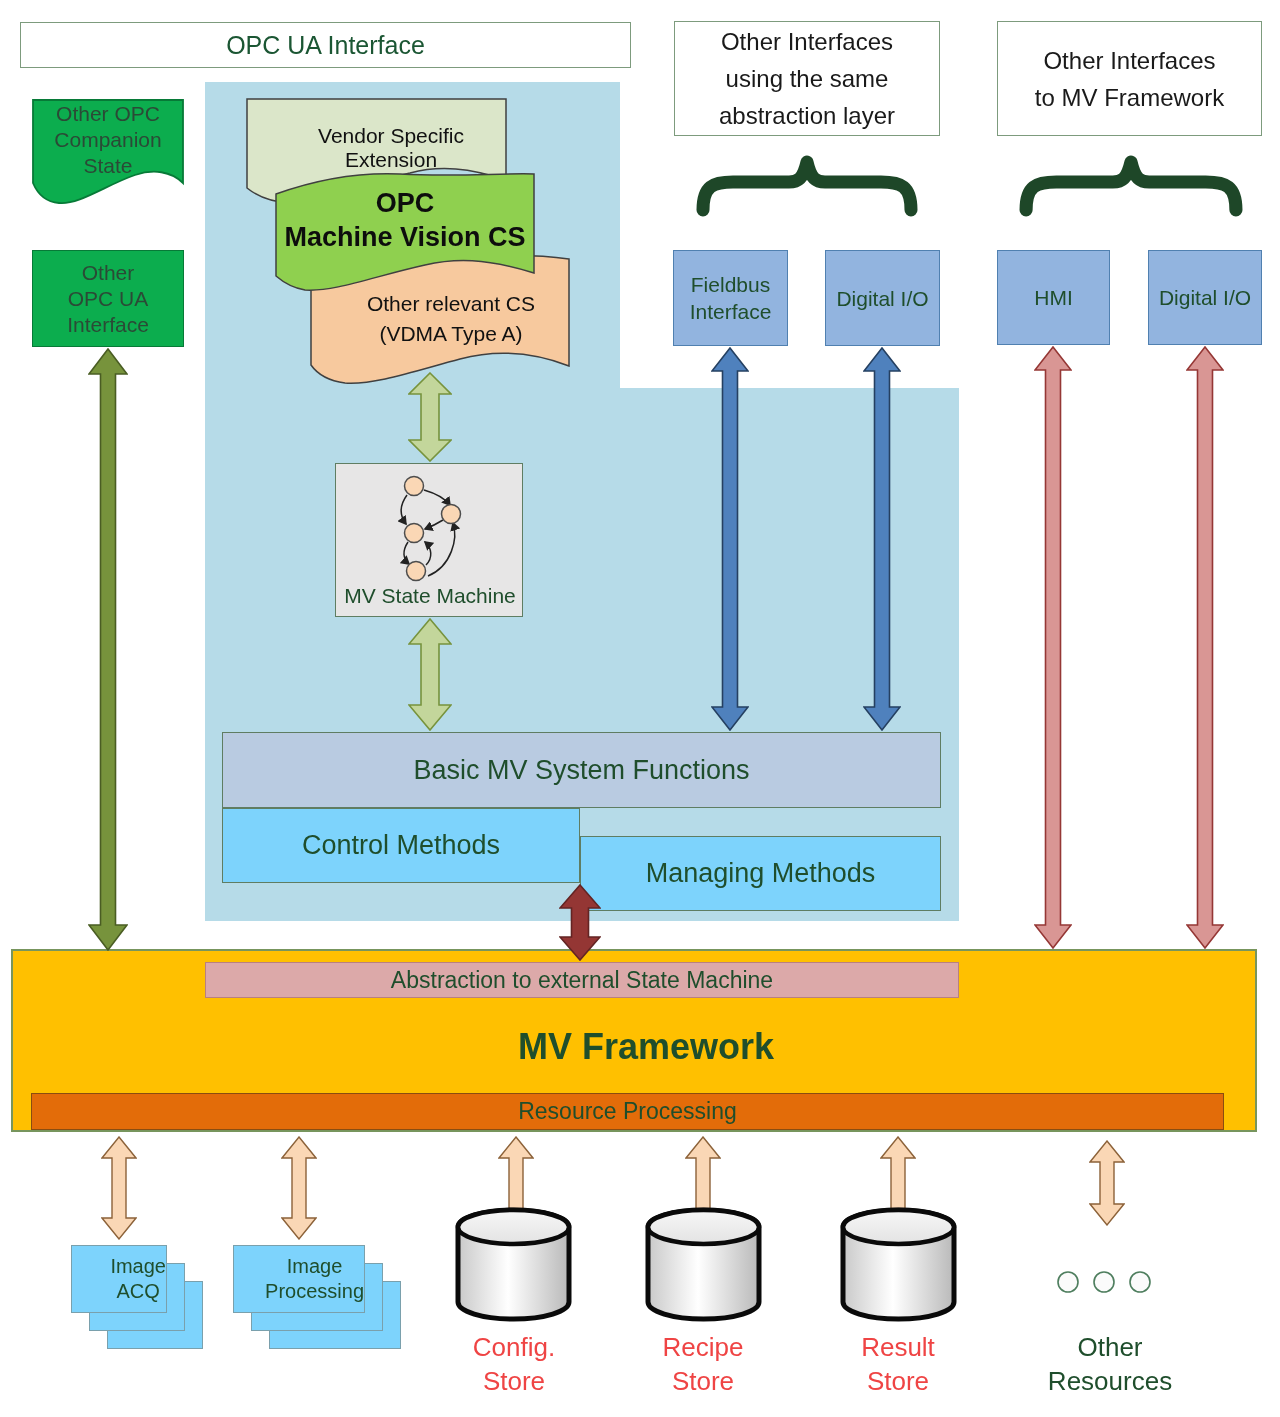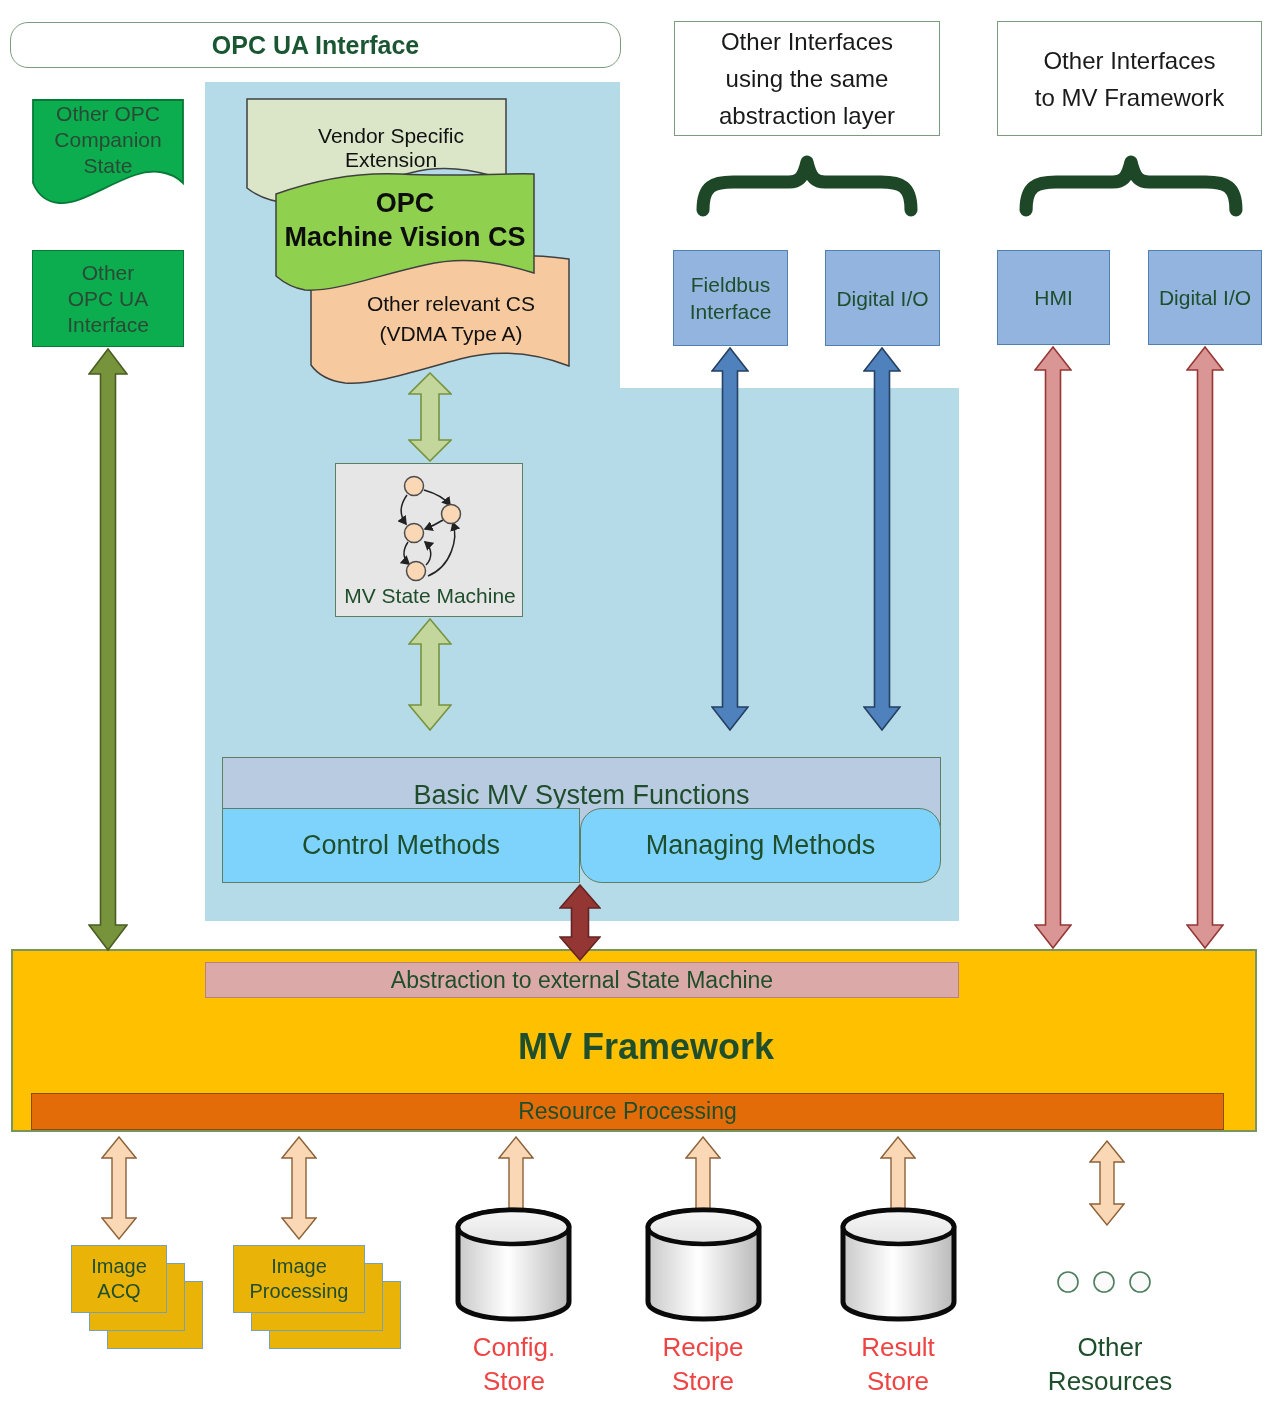--- a/index.html
+++ b/index.html
@@ -6,34 +6,34 @@
   #canvas{position:relative;width:1280px;height:1417px;background:#ffffff;overflow:hidden;
           font-family:"Liberation Sans", sans-serif;color:#1F4E2C;}
   .abs{position:absolute;box-sizing:border-box;}
   .flexc{display:flex;align-items:center;justify-content:center;text-align:center;}
   .ln{display:block;}
   .dkgreen{color:#1F4E2C;}
   .black{color:#ef4444;}
 
   
   .whitebox{background:#ffffff;border:1.5px solid #7d9b7d;}
-  #headerbox{left:10px;top:22px;width:611px;height:46px;font-size:25px;font-weight:bold;color:#1b5633;border-radius:18px;}
+  #headerbox{left:20px;top:22px;width:611px;height:46px;font-size:25px;font-weight:normal;color:#1b5633;}
   .ifacebox{font-size:24px;line-height:37px;color:#1a1a1a;}
 
   
   .panel{background:#B6DBE8;}
 
   
   .greenbox{background:#0CAD4E;border:1.6px solid #077a37;color:#2B4A36;font-size:21px;line-height:26px;}
 
   
   .bluebox{background:#92B4DF;border:1.6px solid #5080B0;color:#1F4E2C;font-size:21px;line-height:27px;}
 
   
-  #basicbar{background:#B9CBE1;border:1.5px solid #5F7D62;font-size:27px;color:#1F4E2C;margin-top:25px;}
+  #basicbar{background:#B9CBE1;border:1.5px solid #5F7D62;font-size:27px;color:#1F4E2C;}
   .methodbox{background:#7dd3fc;border:1.5px solid #5F7D62;font-size:27px;color:#1F4E2C;}
 
   
   #framework{background:#FFC000;border:2px solid #77955d;}
   #abstraction{background:#DCA9A9;border:1.5px solid #b98080;font-size:23px;color:#1F4E2C;}
   #fwtitle{font-size:36px;font-weight:bold;color:#1F4E2C;margin-left:12px;}
   #scheduler{background:#E36C09;border:1.5px solid #8a4d10;font-size:23px;color:#1F4E2C;}
 
   
   #smbox{background:#E7E6E6;border:1.6px solid #5F7D62;}
@@ -56,21 +56,21 @@
   .arr-lgreen path{fill:#C3D69B;stroke:#77933C;stroke-width:1.6;}
   .arr-blue   path{fill:#4F81BD;stroke:#254061;stroke-width:1.6;}
   .arr-pink   path{fill:#D99694;stroke:#953735;stroke-width:1.6;}
   .arr-red    path{fill:#943634;stroke:#632423;stroke-width:1.6;}
   .arr-peach  path{fill:#FAD7B5;stroke:#8C6239;stroke-width:1.4;}
 
   
   .brace path{fill:none;stroke:#1E4728;stroke-width:13;stroke-linecap:round;stroke-linejoin:round;}
 
   
-  .stackbox{background:#eab308;border:1.4px solid #7aa0ac;}
+  .stackbox{background:#7dd3fc;border:1.4px solid #7aa0ac;justify-content:flex-end;}
   .stacklabel{font-size:20px;line-height:25px;color:#1F4E2C;}
 
   .storelabel{font-size:26px;line-height:34px;text-align:center;}
 
   
   #smsvg circle{fill:#FAD7B5;stroke:#4d4d4d;stroke-width:1.5;}
   #smsvg path.conn{fill:none;stroke:#222;stroke-width:1.5;}
 
   .rescircle{fill:#fbfbfb;stroke:#4E7E5E;stroke-width:1.6;}
 </style>
@@ -148,21 +148,21 @@
       <span>MV State Machine</span>
     </div>
   </div>
 
   <div class="abs flexc" id="basicbar" style="left:222px;top:732px;width:719px;height:76px;">
     <span>Basic MV System Functions</span>
   </div>
   <div class="abs methodbox flexc" style="left:222px;top:808px;width:358px;height:75px;">
     <span>Control Methods</span>
   </div>
-  <div class="abs methodbox flexc" style="left:580px;top:808px;width:361px;height:75px;border-radius:22px;">
+  <div class="abs methodbox flexc" style="left:580px;top:836px;width:361px;height:75px;">
     <span>Managing Methods</span>
   </div>
 
   <div class="abs" id="framework" style="left:11px;top:949px;width:1246px;height:183px;"></div>
   <div class="abs flexc" id="abstraction" style="left:205px;top:962px;width:754px;height:36px;">
     <span>Abstraction to external State Machine</span>
   </div>
   <div class="abs flexc" id="fwtitle" style="left:11px;top:1022px;width:1246px;height:50px;">
     <span>MV Framework</span>
   </div>

